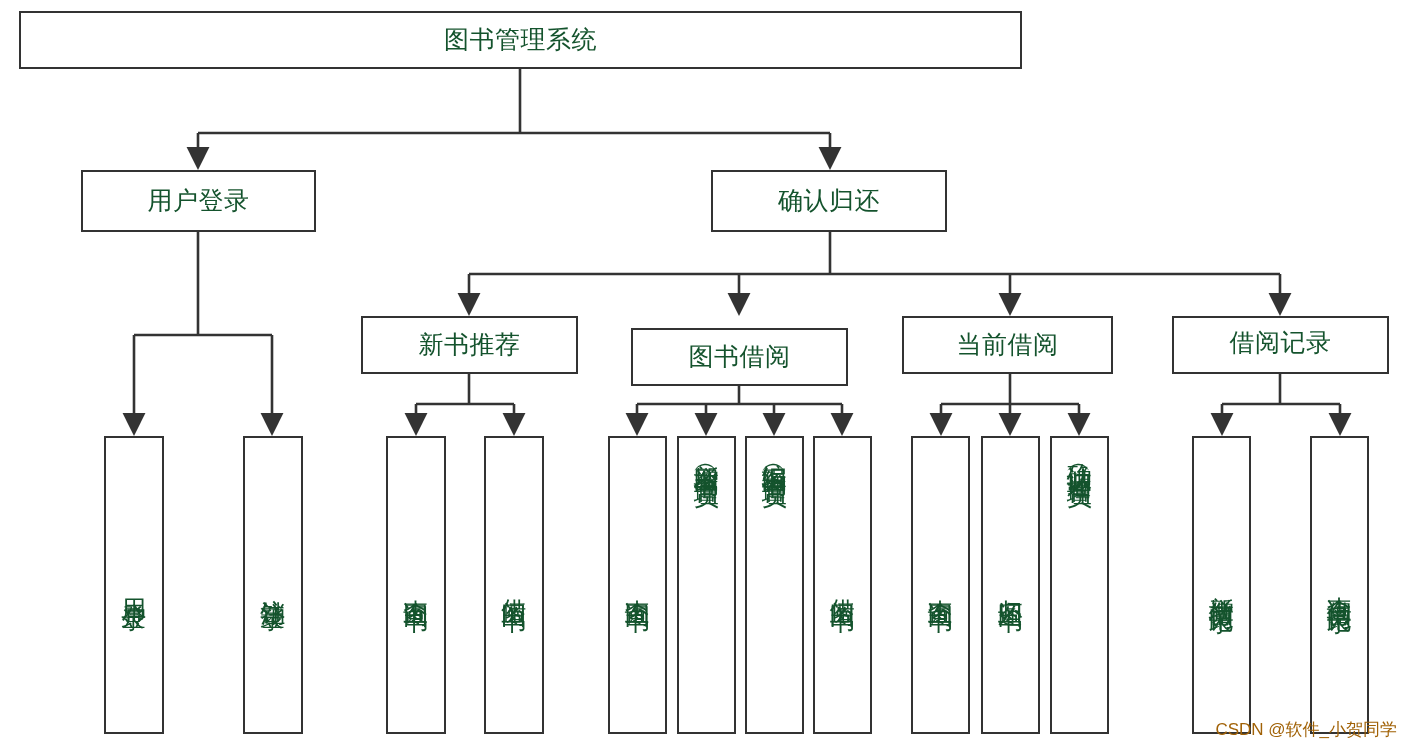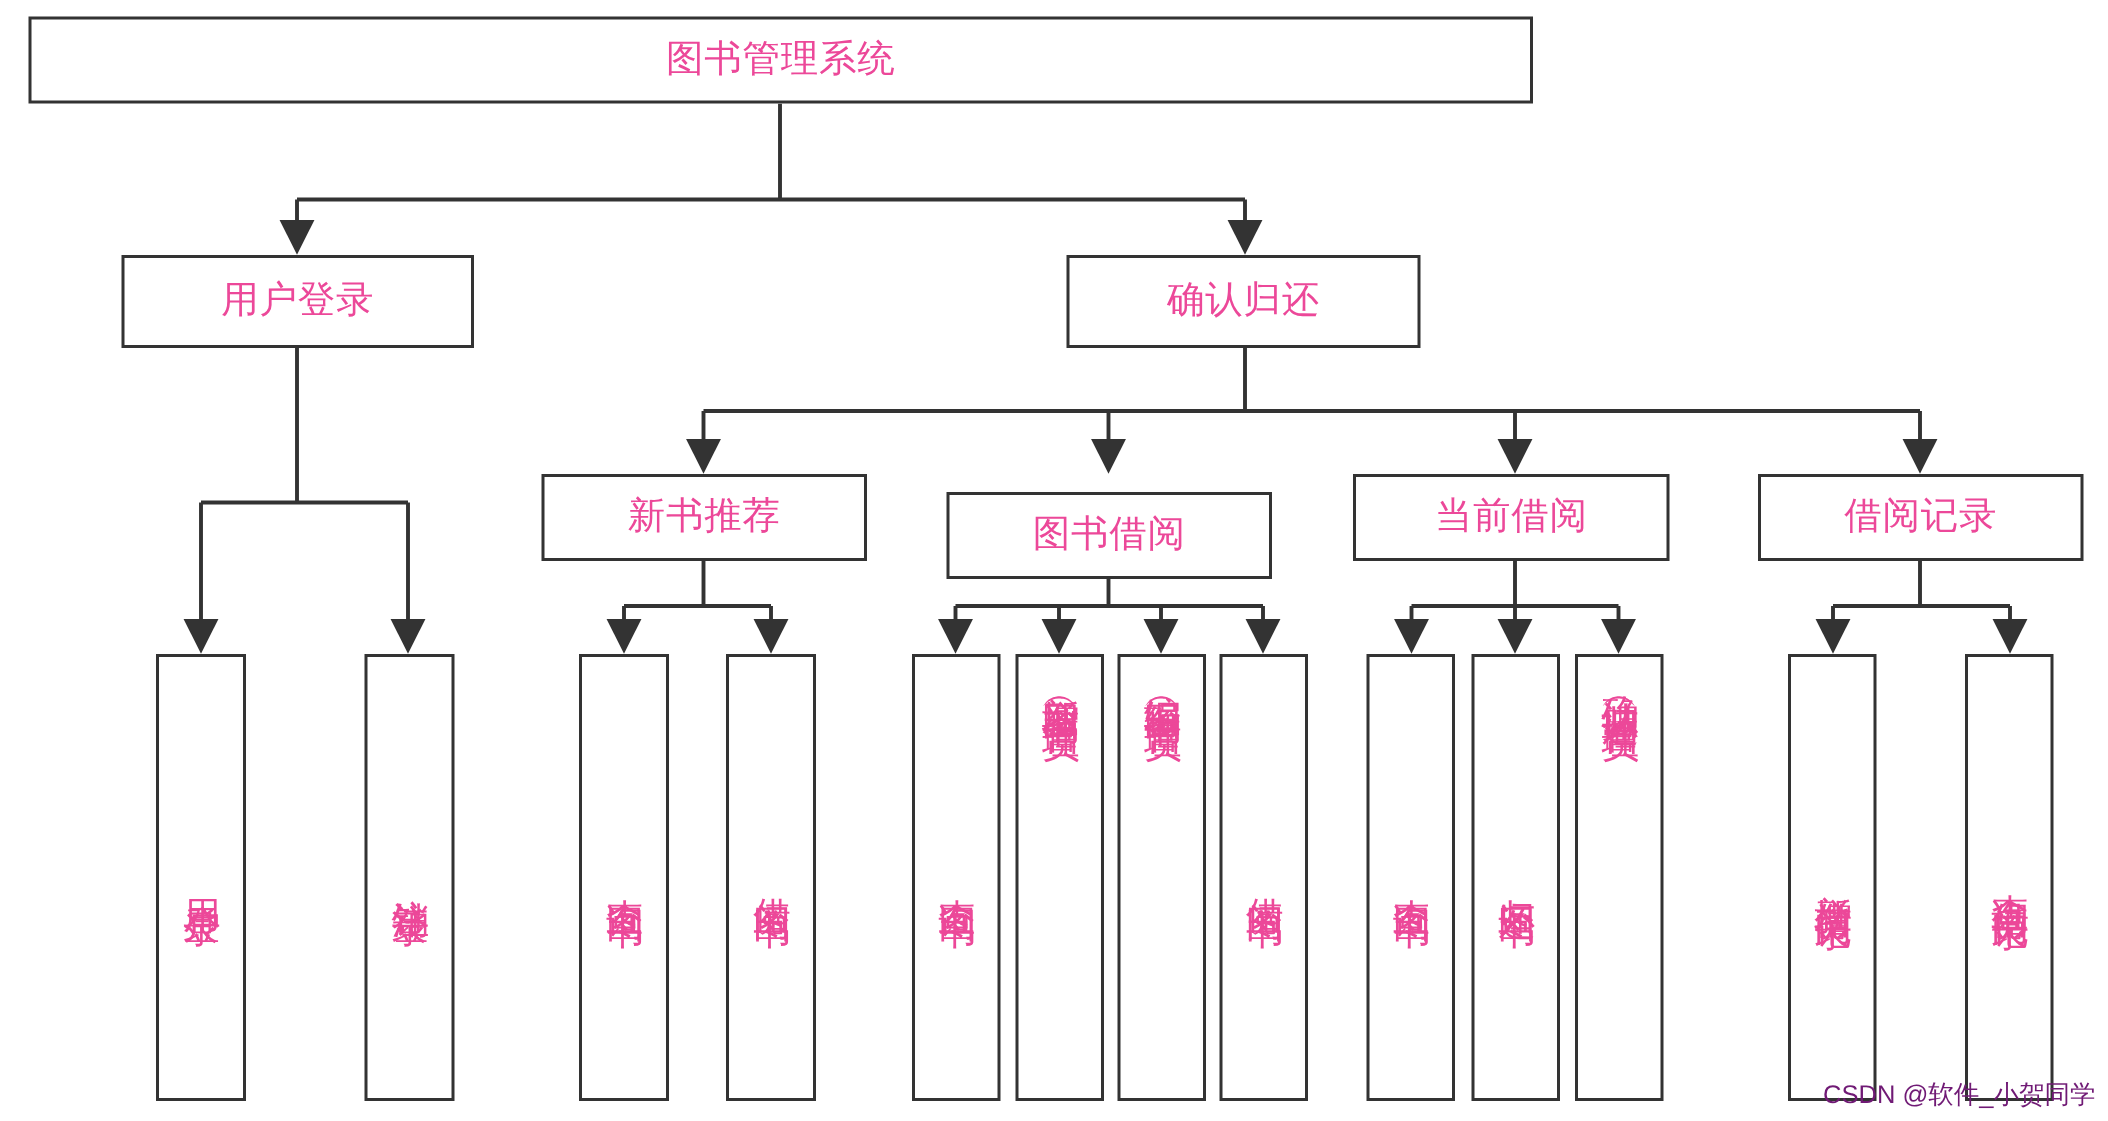--- a/index.html
+++ b/index.html
@@ -33,21 +33,21 @@
     align-items: center;
     justify-content: center;
     color: #1b1b1b;
     z-index: 2;
   }
   .node .label {
     display: block;
     text-align: center;
     line-height: 1.18;
     letter-spacing: 0.5px;
-    color: #ec4899;
+    color: #14532d;
   }
   
   .node.horiz .label {
     font-size: 25px;
     white-space: nowrap;
   }
   .node.root .label { font-size: 25px; }
   
   .node.vert {
     align-items: flex-start;
@@ -64,21 +64,21 @@
   }
   .node.vert.mid {
     align-items: center;
     padding-top: 0;
   }
   #watermark {
     position: absolute;
     right: 8px;
     bottom: 6px;
     font-size: 17px;
-    color: #701a75;
+    color: #a16207;
     z-index: 5;
     white-space: nowrap;
     font-family: "Liberation Sans", "DejaVu Sans", sans-serif;
   }
 </style>
 </head>
 <body>
 
 <div id="canvas">
 
@@ -145,21 +145,21 @@
 
   <div class="node horiz" style="left:361px; top:316px; width:217px; height:58px;align-items:center;">
     <span class="label">新书推荐</span>
   </div>
   <div class="node horiz" style="left:631px; top:316px; width:217px; height:58px;margin-top:12px;">
     <span class="label">图书借阅</span>
   </div>
   <div class="node horiz" style="left:902px; top:316px; width:211px; height:58px;">
     <span class="label">当前借阅</span>
   </div>
-  <div class="node horiz" style="left:1172px; top:316px; width:217px; height:58px;">
+  <div class="node horiz" style="left:1172px; top:316px; width:217px; height:58px;font-family:Liberation Mono, monospace;">
     <span class="label">借阅记录</span>
   </div>
 
   <div class="node vert mid" style="left:104px; top:436px; width:60px; height:298px;">
     <span class="label">用户登录</span>
   </div>
   <div class="node vert mid" style="left:243px; top:436px; width:60px; height:298px;">
     <span class="label">注销登录</span>
   </div>
 

